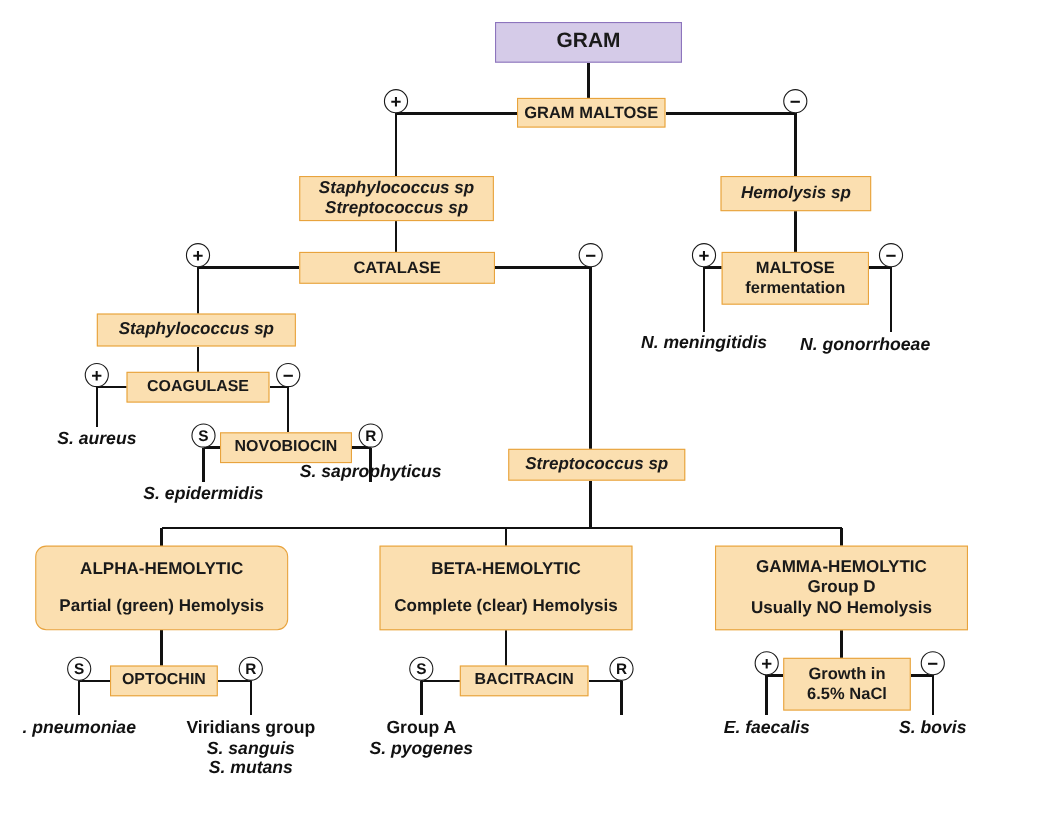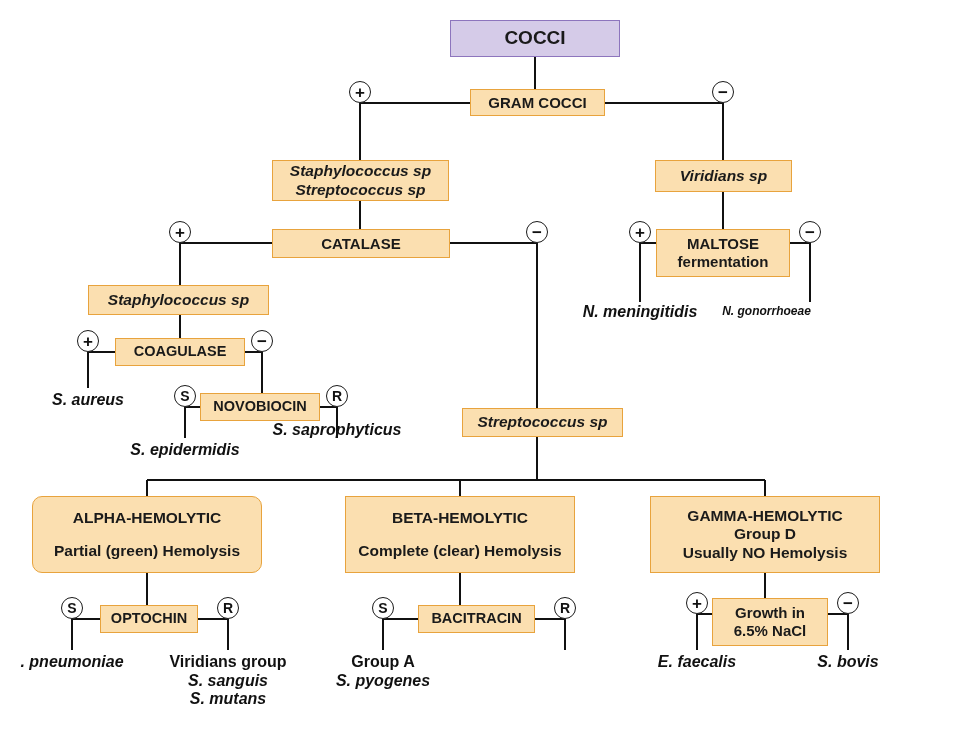--- a/index.html
+++ b/index.html
@@ -154,34 +154,34 @@
 
       <line x1="765" y1="573" x2="765" y2="600"></line>
       <line x1="697" y1="614" x2="712" y2="614"></line>
       <line x1="828" y1="614" x2="848" y2="614"></line>
       <line x1="697" y1="614" x2="697" y2="650"></line>
       <line x1="848" y1="614" x2="848" y2="650"></line>
     </g>
   </svg>
 
   <div class="box purple" style="left:450px; top:20px; width:170px; height:37px; font-size:19px;">
-    <span class="ln t-cap">COCCI</span>
+    <span class="ln t-cap">GRAM</span>
   </div>
 
   <div class="box orange" style="left:470px; top:89px; width:135px; height:27px; font-size:15px;">
-    <span class="ln t-cap">GRAM COCCI</span>
+    <span class="ln t-cap">GRAM MALTOSE</span>
   </div>
 
   <div class="box orange" style="left:272px; top:160px; width:177px; height:41px; font-size:15.5px;">
     <span class="ln t-ital">Staphylococcus sp</span>
     <span class="ln t-ital">Streptococcus sp</span>
   </div>
 
   <div class="box orange" style="left:655px; top:160px; width:137px; height:32px; font-size:15.5px;">
-    <span class="ln t-ital">Viridians sp</span>
+    <span class="ln t-ital">Hemolysis sp</span>
   </div>
 
   <div class="box orange" style="left:272px; top:229px; width:178px; height:29px; font-size:15px;">
     <span class="ln t-cap">CATALASE</span>
   </div>
 
   <div class="box orange" style="left:656px; top:229px; width:134px; height:48px; font-size:15px;">
     <span class="ln t-cap">MALTOSE</span>
     <span class="ln t-norm">fermentation</span>
   </div>
@@ -284,21 +284,21 @@
       <span>+</span>
     </div>
   <div class="mark sym" style="left:837px; top:592px;">
       <span>−</span>
     </div>
 
   <div class="lbl ctr" style="left:570px; top:303px; width:140px; font-size:16px;">
     <span class="ln">N. meningitidis</span>
   </div>
 
-  <div class="lbl ctr" style="left:694px; top:305px; width:145px; font-size:12px;">
+  <div class="lbl ctr" style="left:714px; top:305px; width:145px; font-size:16px;">
     <span class="ln">N. gonorrhoeae</span>
   </div>
 
   <div class="lbl ctr" style="left:23px; top:391px; width:130px; font-size:16px;">
     <span class="ln">S. aureus</span>
   </div>
 
   <div class="lbl ctr" style="left:110px; top:441px; width:150px; font-size:16px;">
     <span class="ln">S. epidermidis</span>
   </div>

